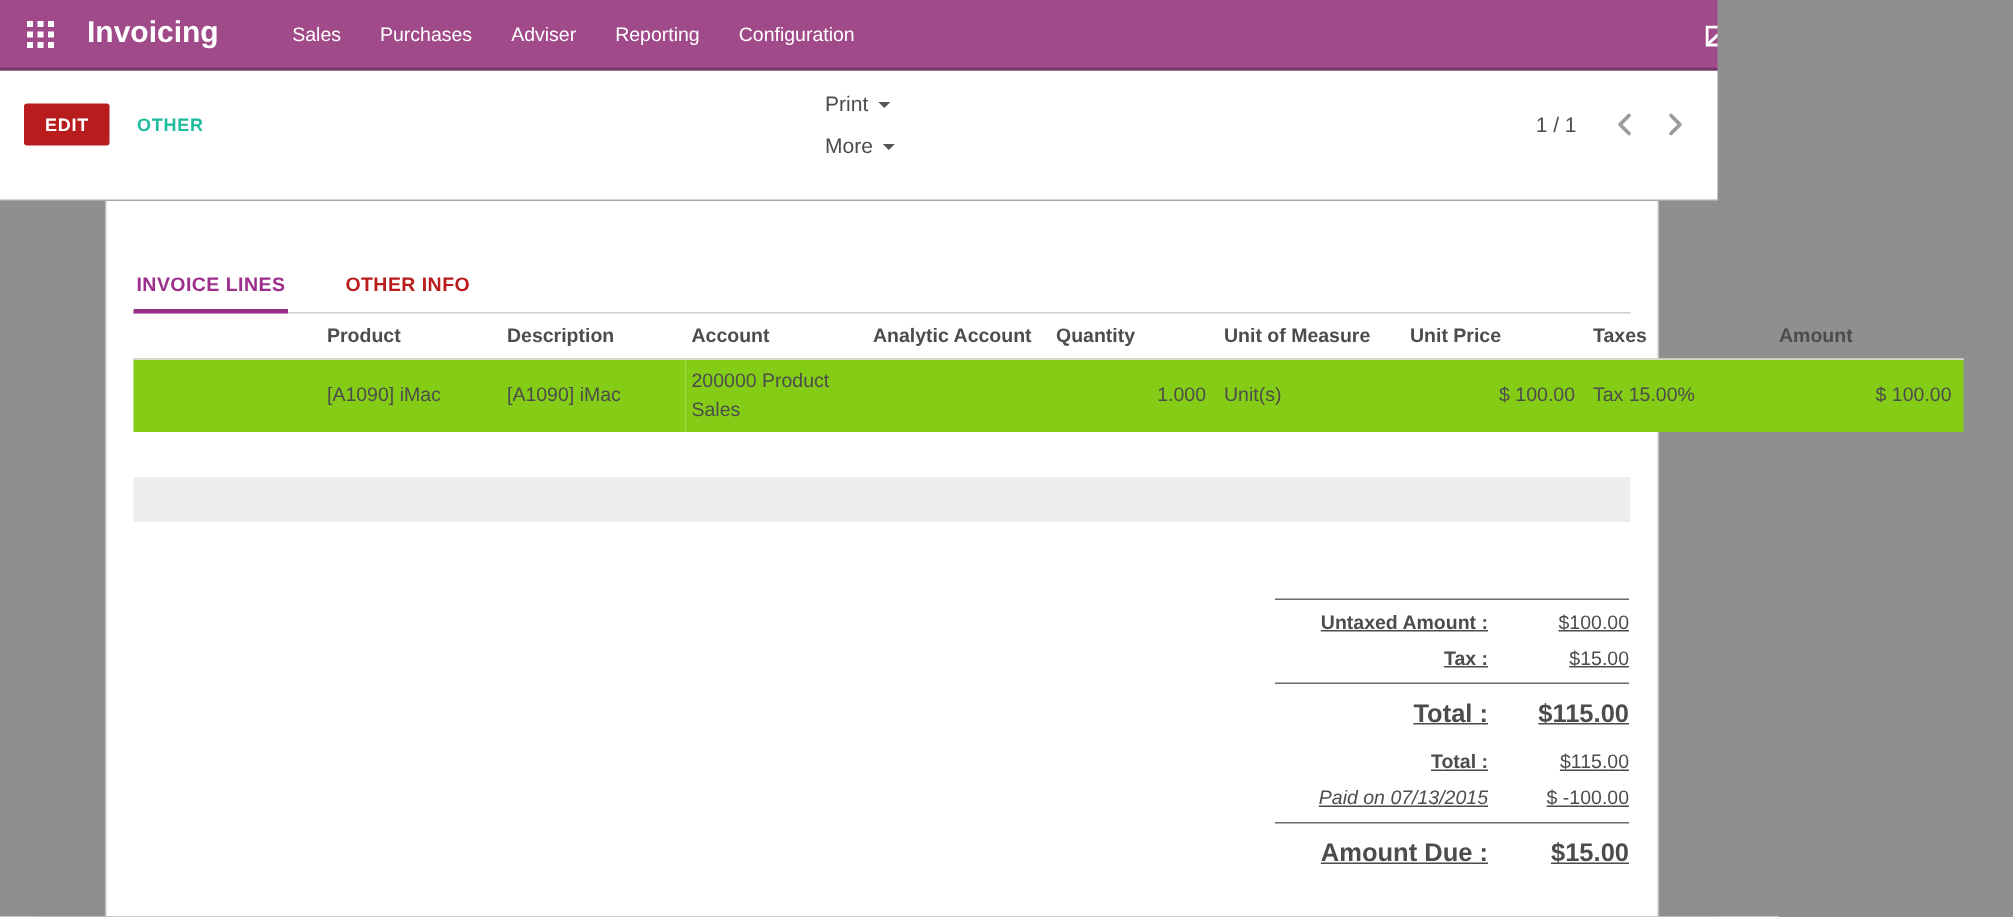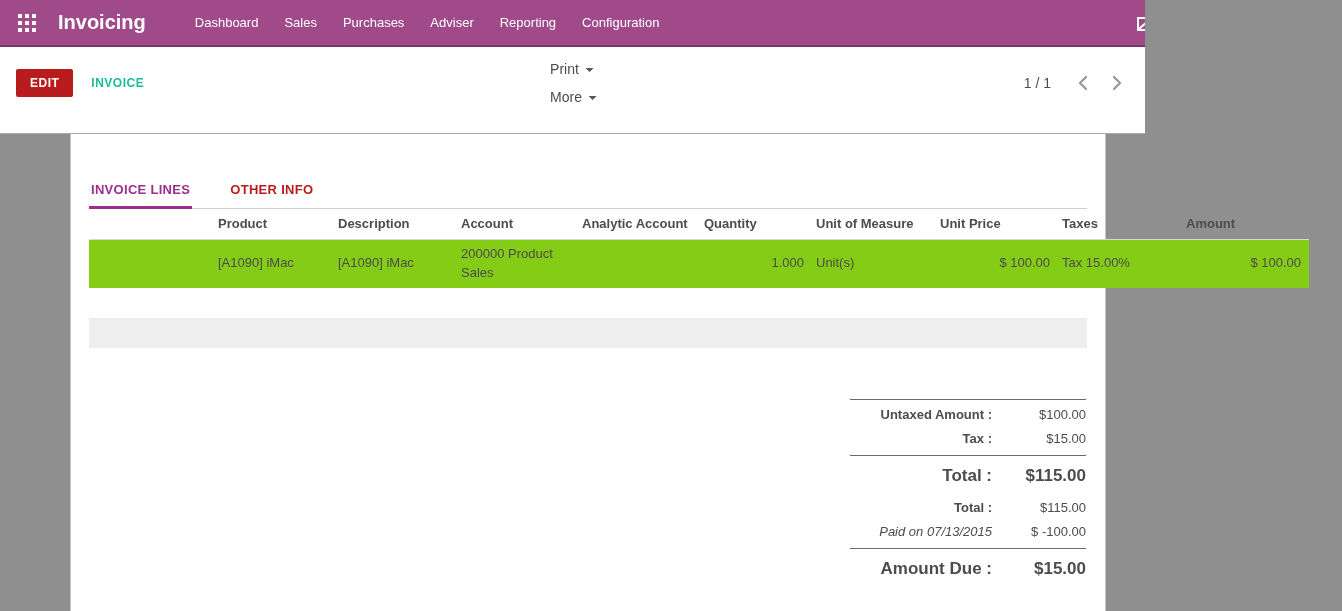--- a/index.html
+++ b/index.html
@@ -50,21 +50,21 @@
   table.lines { width:1220px; margin:0 18px; border-collapse:collapse; table-layout:fixed; font-size:13px; }
   table.lines th { font-weight:bold; color:#4c4c4c; text-align:left; height:30px;
                    padding:0 8px 0 4px; border-bottom:1px solid #d8d8d8; white-space:nowrap; overflow:hidden; }
   table.lines td { height:49px; vertical-align:middle; padding:4px 8px 4px 4px; line-height:1.45; color:#4c4c4c; }
   table.lines tbody tr { background:#84cc16; cursor:pointer;border-radius:22px; }
   .num { text-align:right; }
 
   .empty-band { height:30px; background:#eeeeee; margin:30px 18px 0; }
 
   
-  .totals { width:236px; margin:51px 19px 0 auto; border-top:1px solid #6b6b6b; padding-top:7px; font-size:13px; }
+  .totals { width:236px; margin:51px 19px 0 auto; border-top:1px solid #6b6b6b; padding-top:7px; font-size:13px;text-decoration:underline; }
   .t-row { display:flex; align-items:baseline; margin-bottom:9px; }
   .t-label { flex:1; text-align:right; font-weight:bold; padding-right:12px; }
   .t-value { width:82px; text-align:right; }
   .t-row.big { font-size:17px; }
   .t-row.big .t-value { font-weight:bold; }
   .t-row.big.gap-below { margin-bottom:14px; }
   .t-label.italic { font-weight:normal; font-style:italic; }
   .t-sep { border-top:1px solid #6b6b6b; margin:2px 0 10px; }
   .t-row.first-big { margin-top:3px; }
 </style>
@@ -84,40 +84,39 @@
             <rect x="7" y="7" width="4" height="4"></rect>
             <rect x="14" y="7" width="4" height="4"></rect>
           <rect x="0" y="14" width="4" height="4"></rect>
             <rect x="7" y="14" width="4" height="4"></rect>
             <rect x="14" y="14" width="4" height="4"></rect>
         </g>
       </svg>
     </div>
     <div class="brand">Invoicing</div>
     <nav class="nav-items">
-      <a class="nav-item">Dashboard</a>
       <a class="nav-item">Sales</a>
       <a class="nav-item">Purchases</a>
       <a class="nav-item">Adviser</a>
       <a class="nav-item">Reporting</a>
       <a class="nav-item">Configuration</a>
     </nav>
     <div class="nav-cutoff">
       <svg width="16" height="15" viewBox="0 0 16 15">
         <rect x="1" y="1" width="13" height="12" fill="none" stroke="#ffffff" stroke-width="2"></rect>
         <line x1="2" y1="12" x2="13" y2="2" stroke="#ffffff" stroke-width="2"></line>
       </svg>
     </div>
   </header>
 
   <section class="control-panel">
     <div class="cp-row">
       <div class="cp-left">
         <button class="btn-primary">EDIT</button>
-        <button class="btn-link">INVOICE</button>
+        <button class="btn-link">OTHER</button>
       </div>
       <div class="cp-center">
         <div class="dropdown">
           <span>Print</span>
           <i class="caret"></i>
         </div>
         <div class="dropdown">
           <span>More</span>
           <i class="caret"></i>
         </div>

